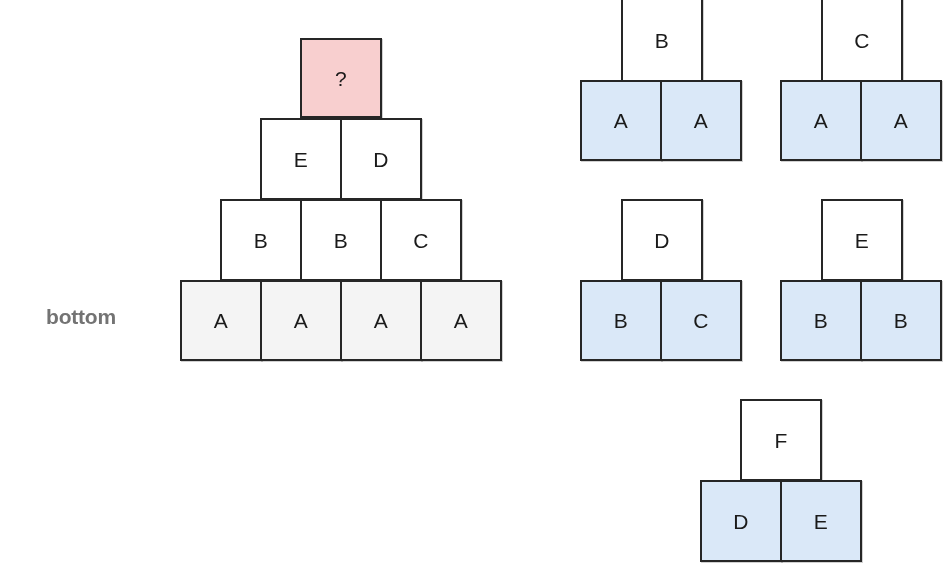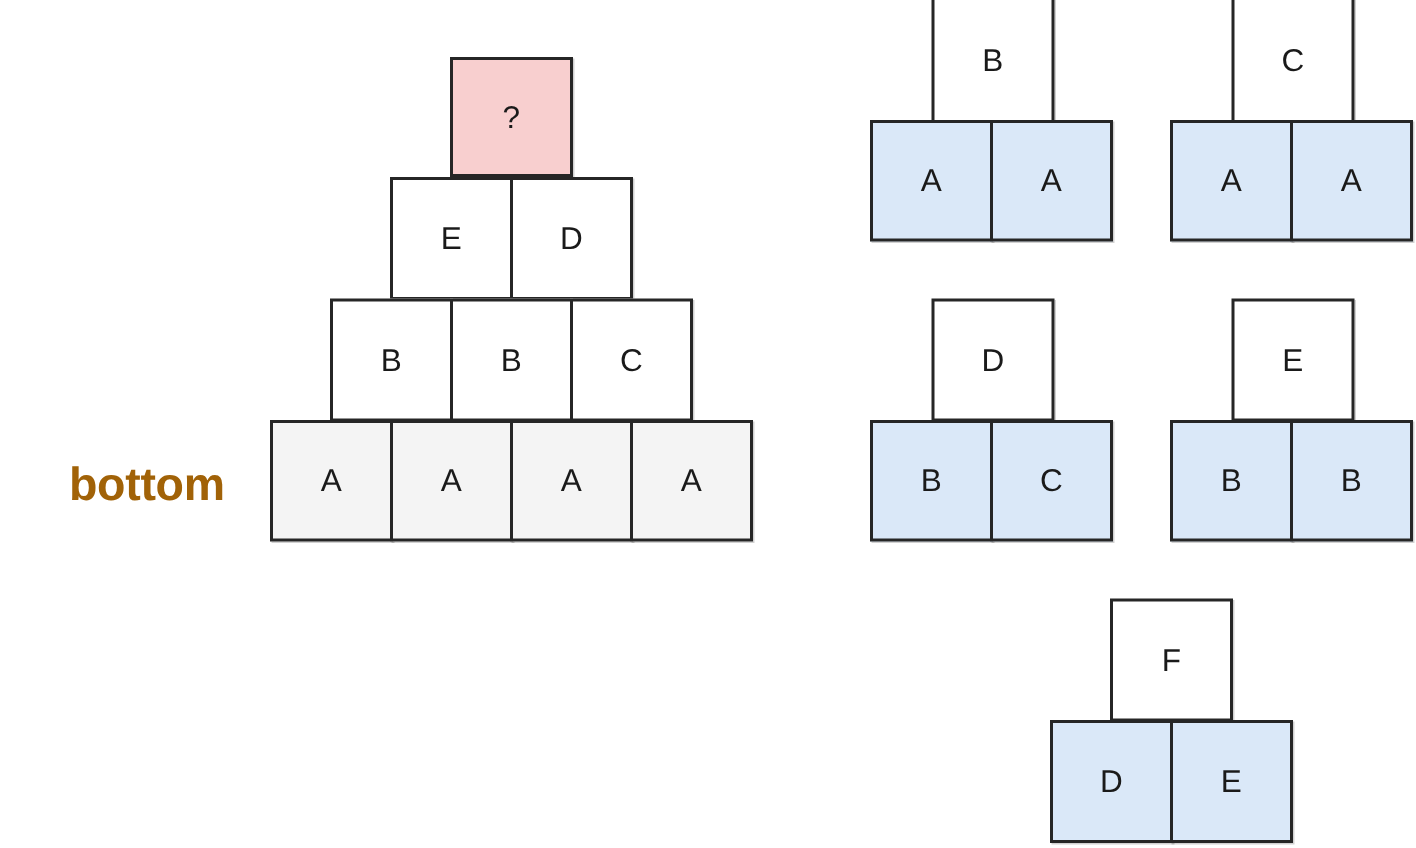--- a/index.html
+++ b/index.html
@@ -45,24 +45,24 @@
 
   .blk span { pointer-events: none; }
 
   
   #pyramid { position: absolute; left: 0; top: 0; width: 944px; height: 565px; }
 
   .bottom-label {
     position: absolute;
     left: 46px;
     top: 305px;
-    font-size: 31px;
+    font-size: 21px;
     font-weight: bold;
     letter-spacing: -0.2px;
-    color: #a16207;
+    color: #737373;
   }
 
   
   .rule { position: absolute; }
 </style>
 </head>
 <body>
 
 <div id="stage">
 

